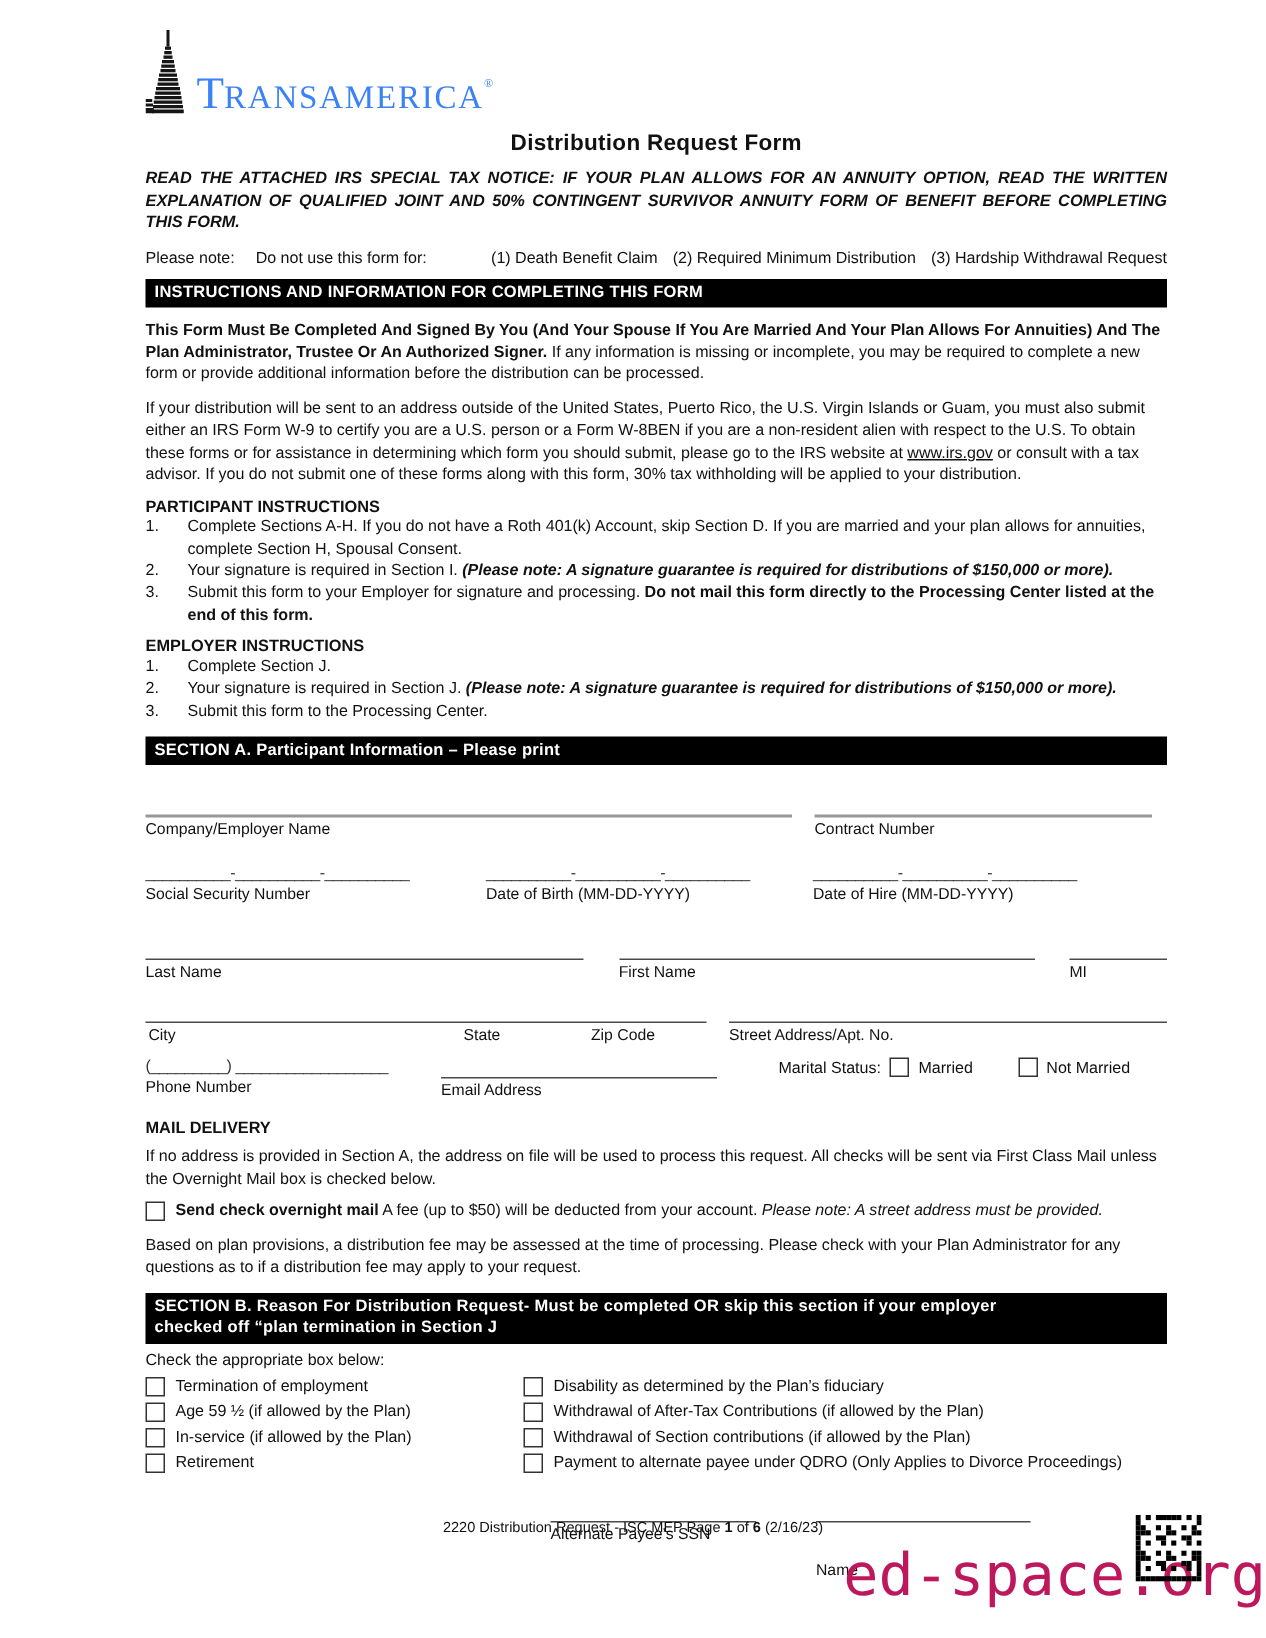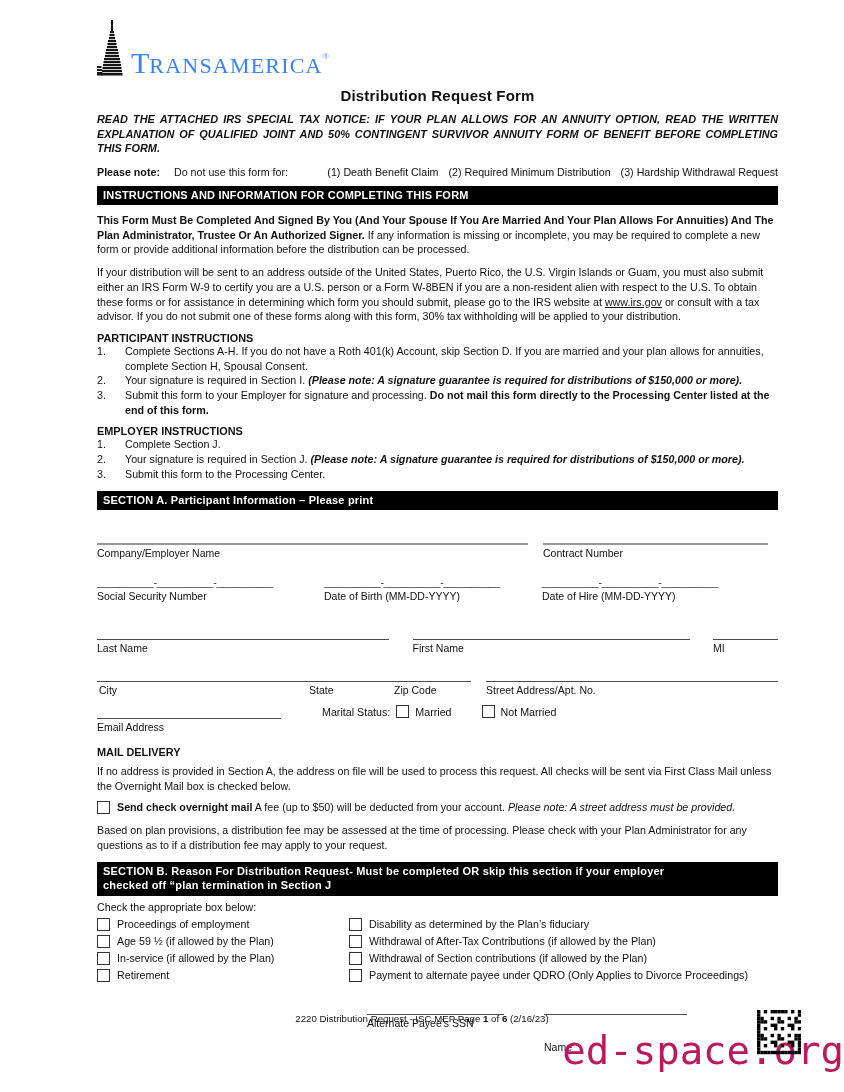--- a/index.html
+++ b/index.html
@@ -16,21 +16,21 @@
   .brand { font-family:"Liberation Serif", serif; color:#3b82f6; white-space:nowrap; line-height:1; }
   .brand .bigT { font-size:30px; }
   .brand .rest { font-size:22px; letter-spacing:1.2px; }
   .brand sup { font-size:8px; vertical-align:14px; }
 
   .form-title { text-align:center; font-weight:bold; font-size:15px; margin-top:9px; letter-spacing:0.2px; }
 
   .notice { font-weight:bold; font-style:italic; font-size:10.9px; line-height:14.5px; text-align:justify; margin-top:8px; }
 
   .pnote-row { display:flex; font-size:10.7px; margin-top:10px; white-space:nowrap; }
-  .pnote-row .lbl { font-weight:bold; }
+  .pnote-row .lbl { font-weight:normal; }
   .pnote-row .txt { margin-left:14px; }
   .pnote-row .exs { margin-left:auto; display:flex; gap:10px;align-items:center; }
 
   .bar { background:#000; color:#fff; font-weight:bold; font-size:11px; line-height:14.5px; padding:2px 6px 3px 6px; letter-spacing:0.2px; }
   .bar.mt { margin-top:8px; }
 
   .para { font-size:10.7px; line-height:14.7px; margin-top:8px; }
   .b { font-weight:bold; }
   .bi { font-weight:bold; font-style:italic; }
   .it { font-style:italic; }
@@ -194,20 +194,24 @@
           <span style="left:297px;">Zip Code</span>
         </div>
       </div>
       <div class="fcol" style="width:292px;">
         <div class="fline"></div>
         <div class="flabel">Street Address/Apt. No.</div>
       </div>
     </div>
 
     <div class="frow" style="margin-top:6px;">
+      <div class="fcol" style="width:197px;">
+        <div class="blank">(_________) __________________</div>
+        <div class="flabel">Phone Number</div>
+      </div>
       <div class="fcol" style="width:184px;">
         <div class="fline"></div>
         <div class="flabel">Email Address</div>
       </div>
       <div class="marital" style="margin-left:41px; align-self:flex-start;">
         <span>Marital Status:</span>
         <span class="cb"></span>
         <span>Married</span>
         <span class="cb" style="margin-left:24px;"></span>
         <span>Not Married</span>
@@ -226,21 +230,21 @@
       <div>SECTION B. Reason For Distribution Request- Must be completed OR skip this section if your employer</div>
       <div>checked off “plan termination in Section J</div>
     </div>
 
     <div class="para" style="margin-top:4px;">Check the appropriate box below:</div>
 
     <div class="frow" style="margin-top:2px;">
       <div class="fcol" style="width:252px;">
         <div class="cbrow">
             <span class="cb"></span>
-            <span>Proceedings of employment</span>
+            <span>Termination of employment</span>
           </div>
         <div class="cbrow">
             <span class="cb"></span>
             <span>Age 59 ½ (if allowed by the Plan)</span>
           </div>
         <div class="cbrow">
             <span class="cb"></span>
             <span>In-service (if allowed by the Plan)</span>
           </div>
         <div class="cbrow">

